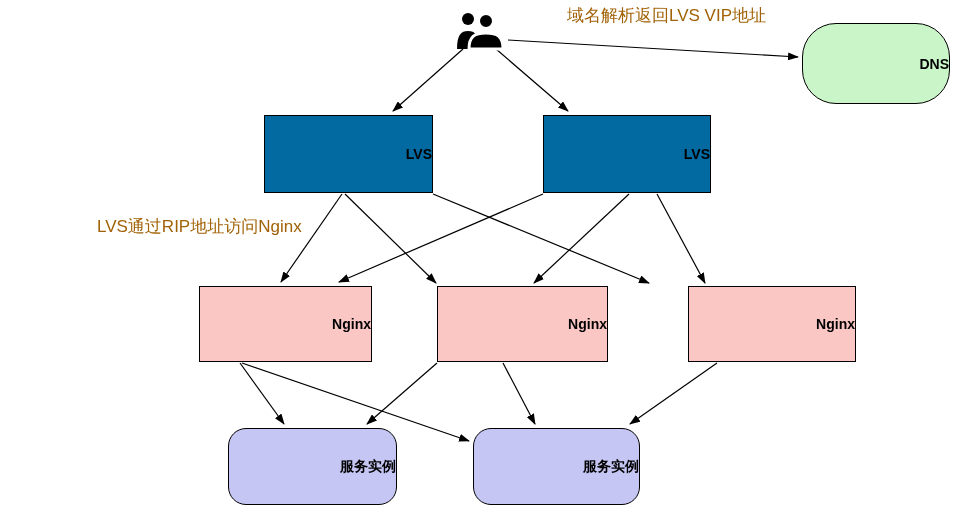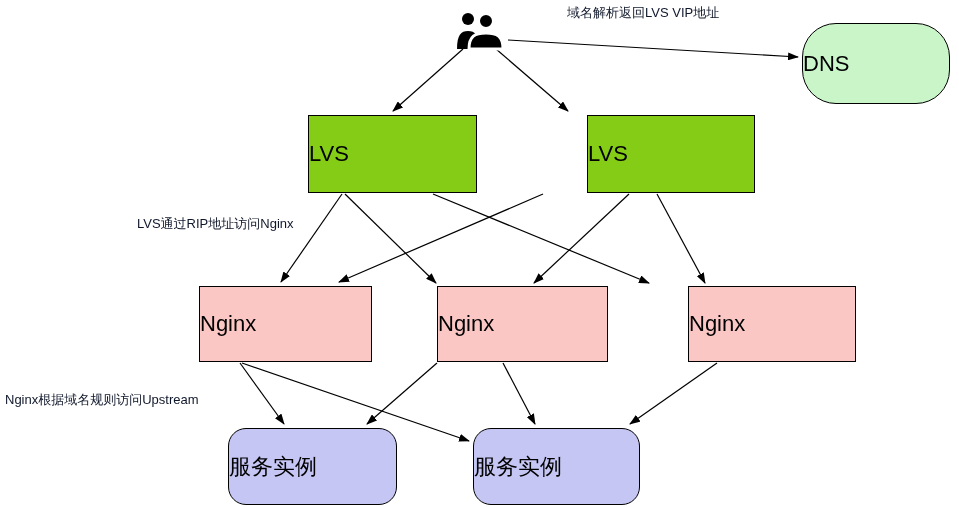--- a/index.html
+++ b/index.html
@@ -7,42 +7,43 @@
     position:relative;
     width:959px;height:507px;
     background:#ffffff;
     font-family:"Liberation Sans","DejaVu Sans",sans-serif;
     overflow:hidden;
   }
   #edges{position:absolute;left:0;top:0;width:959px;height:507px;}
   .node{
     position:absolute;
     border:1px solid #000;
-    display:flex;align-items:center;justify-content:flex-start;
-    font-size:22px;color:#000;
+    display:flex;align-items:center;justify-content:flex-end;
+    font-size:14px;color:#000;
     box-sizing:border-box;
+    font-weight:bold;
   }
-  .lvs{background:#84cc16;margin-left:44px;}
+  .lvs{background:#0369a1;}
   .nginx{background:#fac7c5;margin-left:36px;}
   .service{background:#c5c6f3;border-radius:18px;}
   .dns{background:#c9f5c9;border-radius:34px;}
   .flow-label{
     position:absolute;
-    font-size:13px;color:#0f172a;white-space:nowrap;
+    font-size:17px;color:#a16207;white-space:nowrap;
   }
   #node-lvs1{left:264px;top:115px;width:169px;height:78px;}
   #node-lvs2{left:543px;top:115px;width:168px;height:78px;}
   #node-nginx1{left:163px;top:286px;width:173px;height:76px;}
   #node-nginx2{left:401px;top:286px;width:171px;height:76px;}
   #node-nginx3{left:652px;top:286px;width:168px;height:76px;}
   #node-service1{left:228px;top:428px;width:169px;height:77px;}
   #node-service2{left:473px;top:428px;width:167px;height:77px;}
   #node-dns{left:802px;top:23px;width:148px;height:81px;}
   #label-dns{left:567px;top:4px;}
-  #label-rip{left:97px;top:215px;margin-left:40px;}
+  #label-rip{left:97px;top:215px;}
   #label-upstream{left:5px;top:391px;}
   #users-icon{position:absolute;left:456px;top:11px;width:48px;height:42px;}
 </style>
 </head>
 <body>
 
 <div id="canvas">
 
   <svg id="edges" viewBox="0 0 959 507" xmlns="http://www.w3.org/2000/svg">
     <defs>
@@ -70,21 +71,20 @@
 
   <svg id="users-icon" viewBox="0 0 48 42" xmlns="http://www.w3.org/2000/svg">
     <circle cx="12" cy="8" r="6" fill="#000"></circle>
     <path d="M1,38 C1,24 5,20 12,20 C19,20 23,24 23,38 Z" fill="#000"></path>
     <circle cx="30" cy="10" r="7.5" fill="#000" stroke="#fff" stroke-width="3"></circle>
     <path d="M13,38 C13,25 19,22 30,22 C41,22 47,25 47,38 Z" fill="#000" stroke="#fff" stroke-width="3"></path>
   </svg>
 
   <div class="flow-label" id="label-dns">域名解析返回LVS VIP地址</div>
   <div class="flow-label" id="label-rip">LVS通过RIP地址访问Nginx</div>
-  <div class="flow-label" id="label-upstream">Nginx根据域名规则访问Upstream</div>
 
   <div class="node dns" id="node-dns">
     <span>DNS</span>
   </div>
 
   <div class="node lvs" id="node-lvs1">
     <span>LVS</span>
   </div>
   <div class="node lvs" id="node-lvs2">
     <span>LVS</span>

